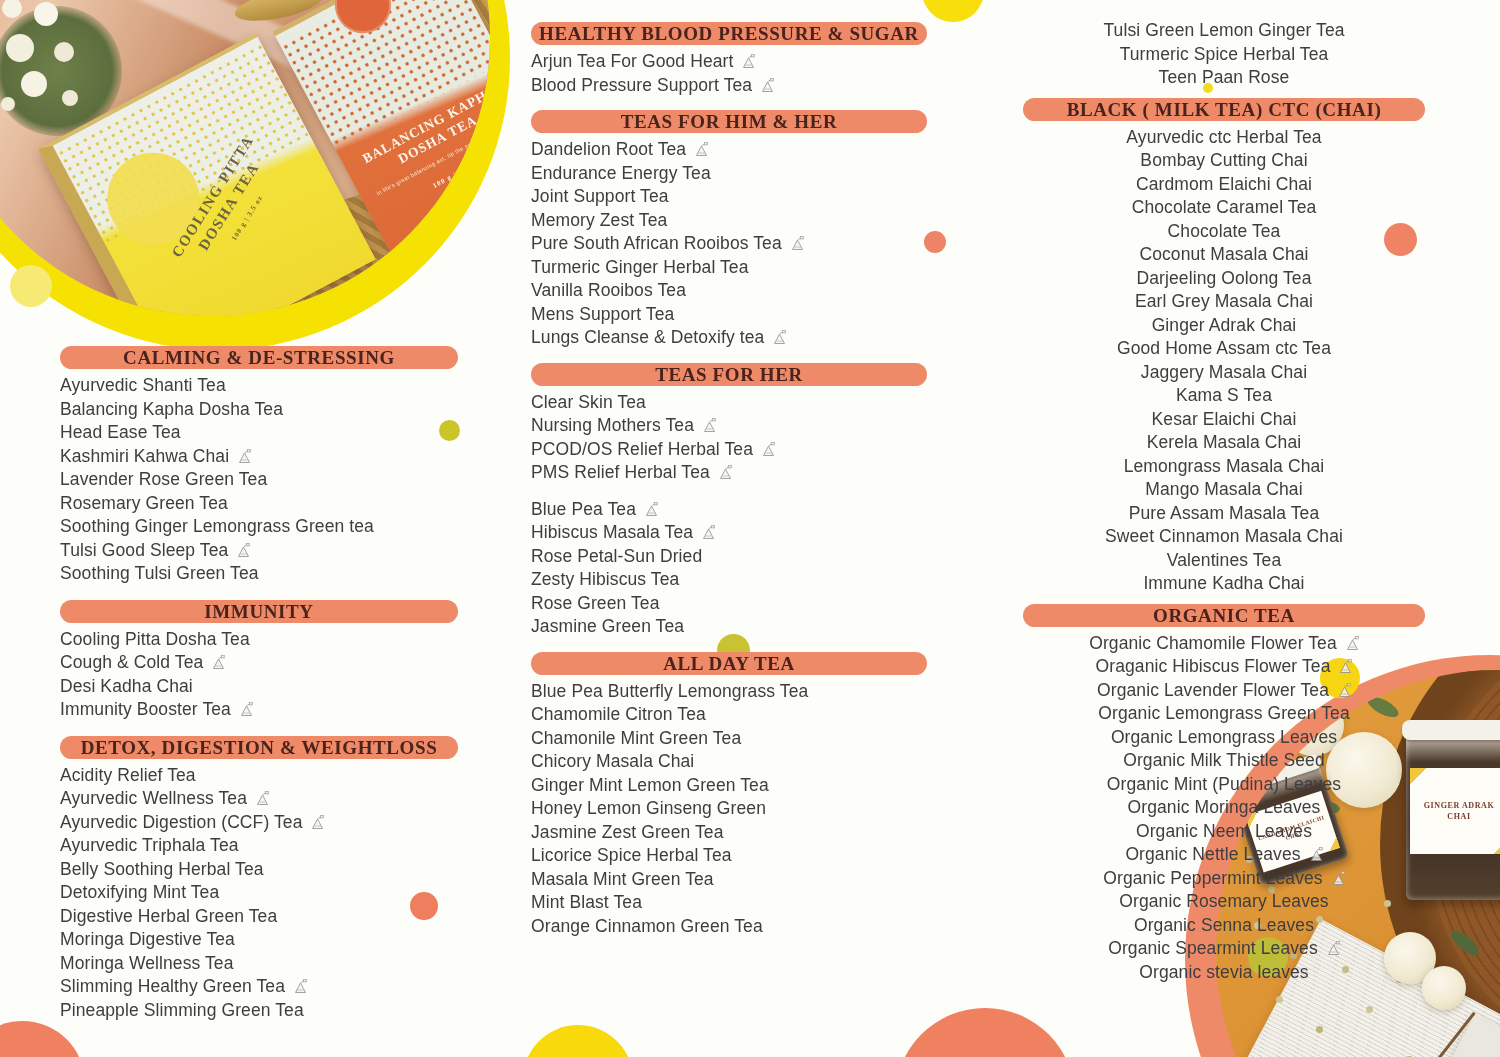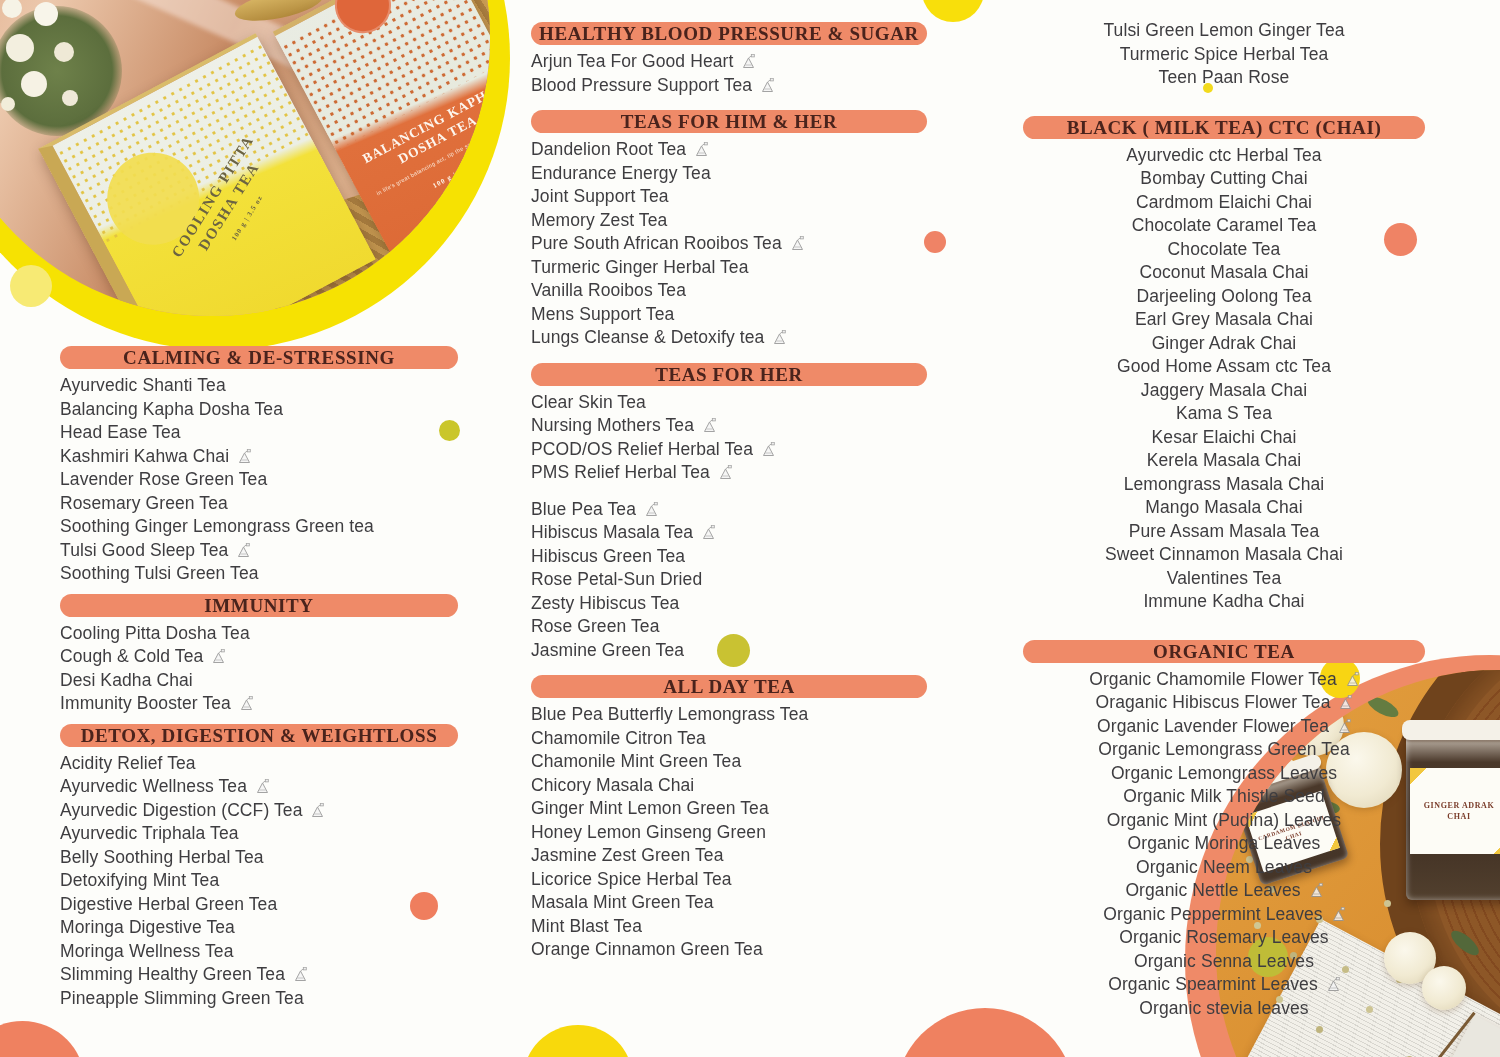--- a/index.html
+++ b/index.html
@@ -85,23 +85,23 @@
       96px 110px 0 #c6bc86,30px 140px 0 #cfc794,70px 170px 0 #bfb47d,120px 150px 0 #cdc493,
       150px 120px 0 #c6bc86,54px 206px 0 #cfc794,100px 220px 0 #c6bc86,10px 110px 0 #bfb47d,
       138px 44px 0 #cdc493,160px 200px 0 #bfb47d;}
   .newspaper{position:absolute;background:#f2f0e9;transform:rotate(28deg);
     background-image:repeating-linear-gradient(0deg,#d8d6cf 0 1px,rgba(0,0,0,0) 1px 4px);
     box-shadow:0 2px 8px rgba(80,40,10,.2);}
   .stem{position:absolute;width:3px;height:120px;background:#7a5a34;transform:rotate(38deg);}
 
   
   .col{position:absolute;}
-  .section + .section{margin-top:8px;}
+  .section + .section{margin-top:14px;}
   #col-1 .section + .section{margin-top:13px;}
-  #col-2 .section + .section{margin-top:26px;}
+  #col-2 .section + .section{margin-top:8px;}
   .pill{height:23px;border-radius:13px;background:#ef8a68;
     display:flex;align-items:center;justify-content:center;}
   .pill span{font-family:"Liberation Serif",serif;font-weight:700;font-size:19px;
     color:#4a231c;letter-spacing:.6px;line-height:23px;white-space:nowrap;}
   .items{margin-top:5px;}
   .item{line-height:23.5px;height:23.5px;font-size:17.5px;color:#3e3d40;
     letter-spacing:.1px;white-space:nowrap;}
   .item svg{margin-left:9px;vertical-align:-2px;opacity:.85;}
 </style>
 </head>
@@ -347,21 +347,20 @@
     <line x1="3.2" y1="11" x2="9.8" y2="11" stroke="#adadad" stroke-width="0.8"></line>
     <line x1="6.5" y1="4" x2="9.8" y2="1.6" stroke="#949494" stroke-width="0.9"></line>
     <rect x="9.3" y="0.3" width="3" height="2.6" fill="#ededed" stroke="#949494" stroke-width="0.8"></rect>
   </svg></div>
           <div class="item"><span>Hibiscus Masala Tea</span><svg width="13" height="15" viewBox="0 0 13 15">
     <polygon points="1.5,13.5 6.5,4 11.5,13.5" fill="#f5f5f5" stroke="#949494" stroke-width="1" stroke-linejoin="round"></polygon>
     <line x1="3.2" y1="11" x2="9.8" y2="11" stroke="#adadad" stroke-width="0.8"></line>
     <line x1="6.5" y1="4" x2="9.8" y2="1.6" stroke="#949494" stroke-width="0.9"></line>
     <rect x="9.3" y="0.3" width="3" height="2.6" fill="#ededed" stroke="#949494" stroke-width="0.8"></rect>
   </svg></div>
-          <div class="item"><span>Hibiscus Green Tea</span></div>
           <div class="item"><span>Rose Petal-Sun Dried</span></div>
           <div class="item"><span>Zesty Hibiscus Tea</span></div>
           <div class="item"><span>Rose Green Tea</span></div>
           <div class="item"><span>Jasmine Green Tea</span></div>
         </div>
       </div>
       <div class="section">
         <div class="pill">
           <span>ALL DAY TEA</span>
         </div>

